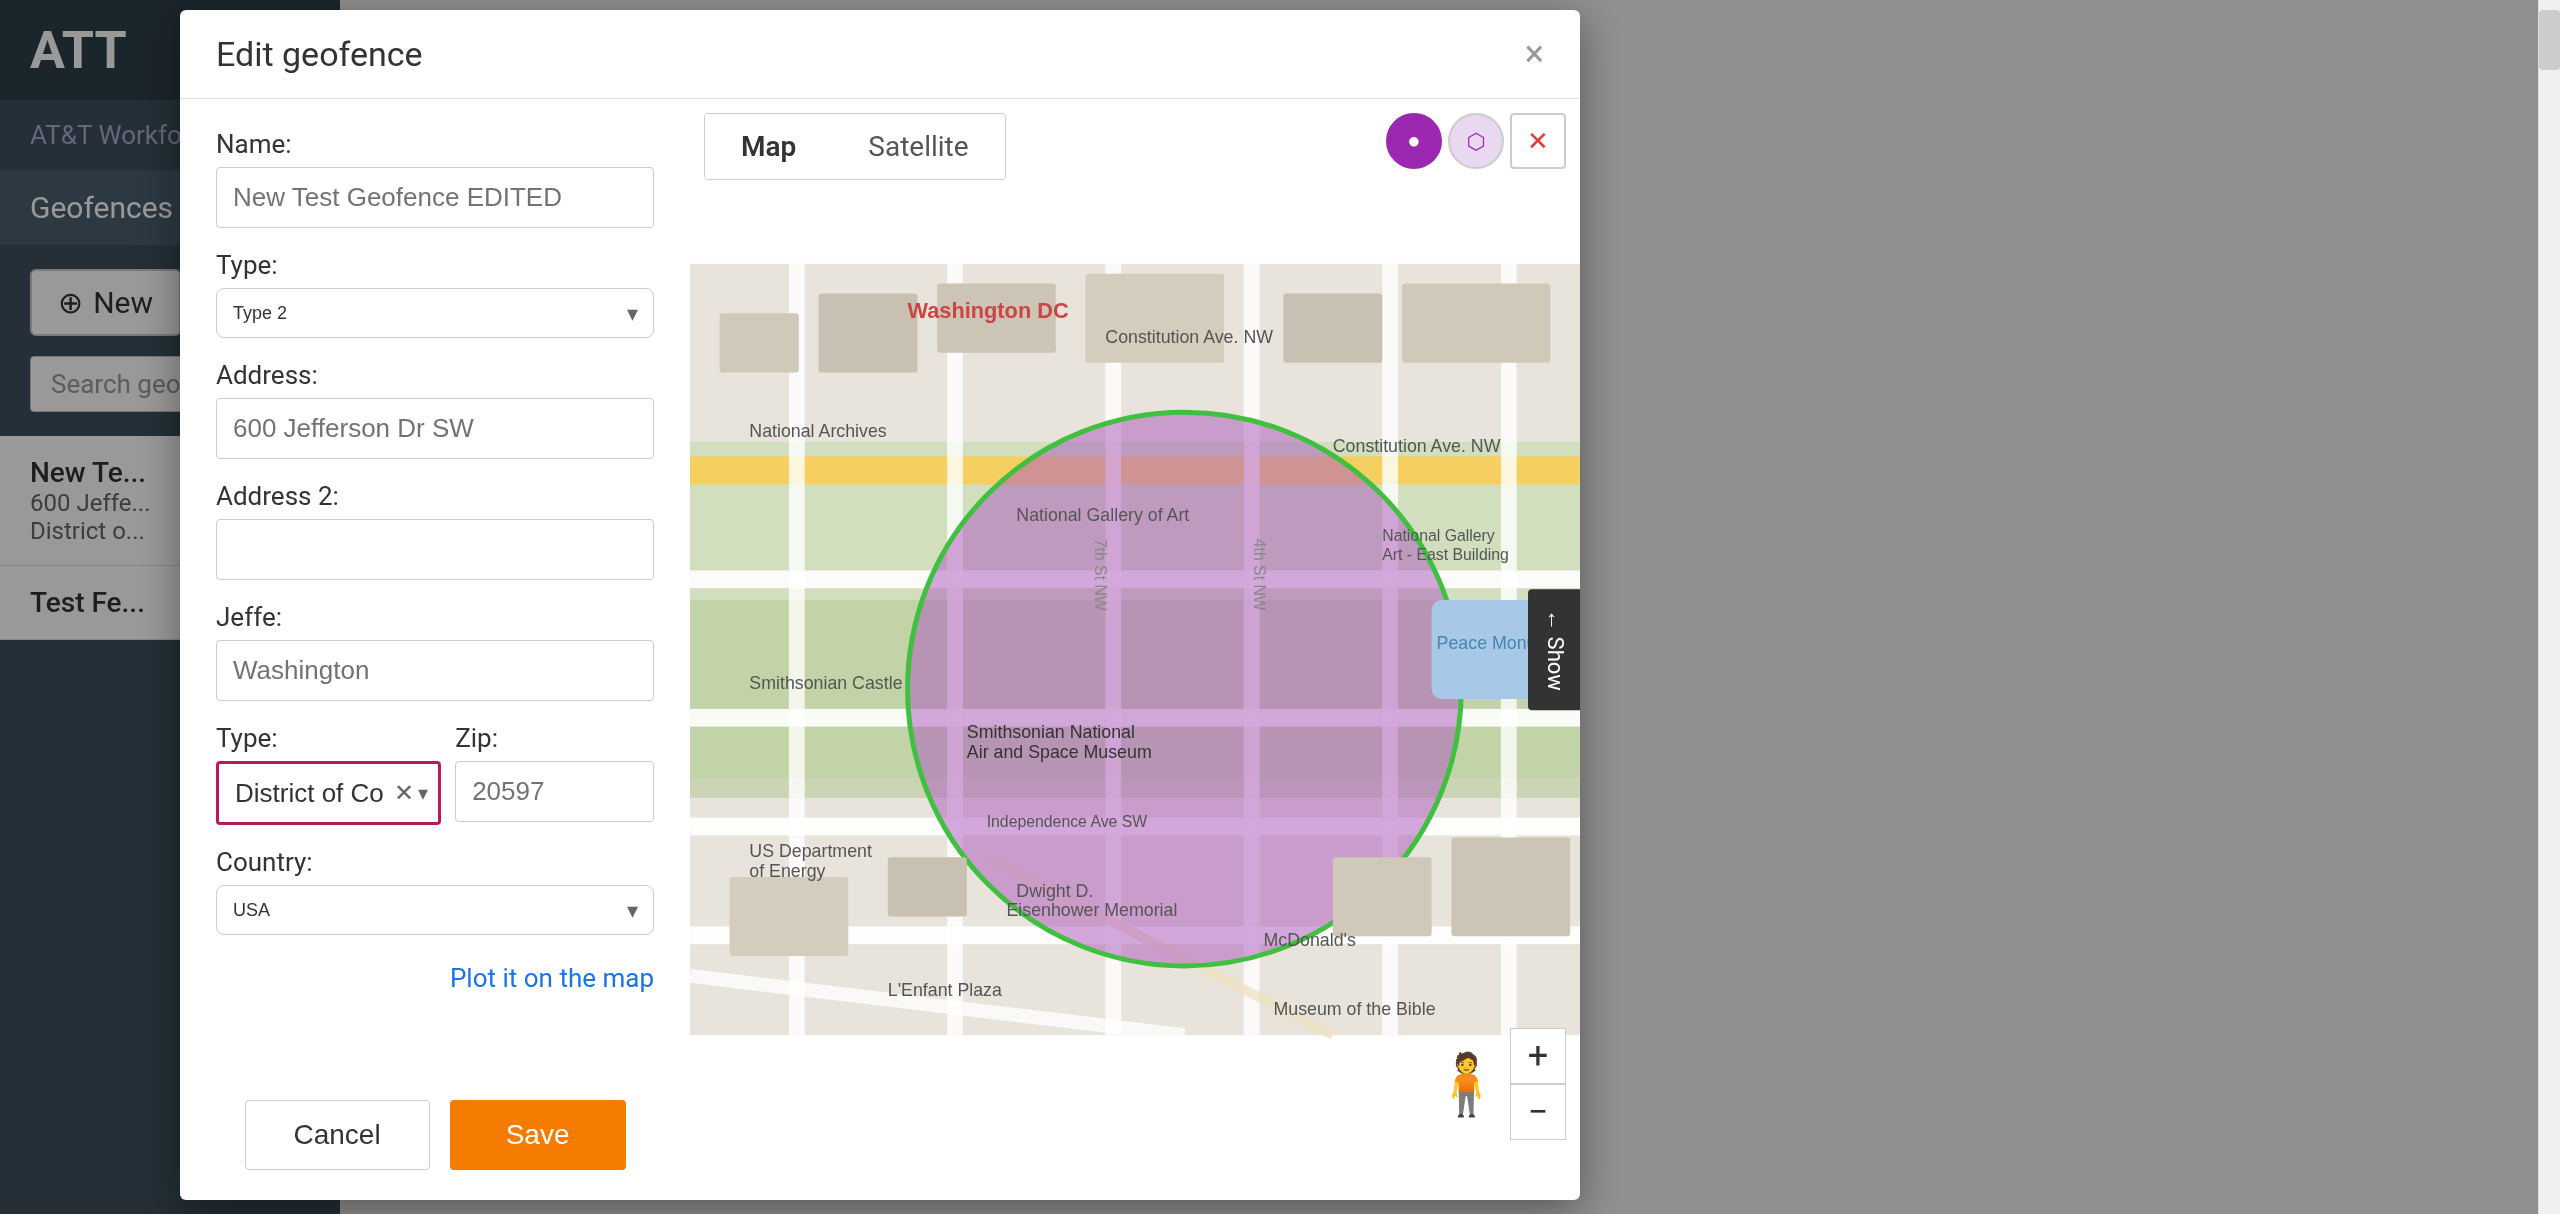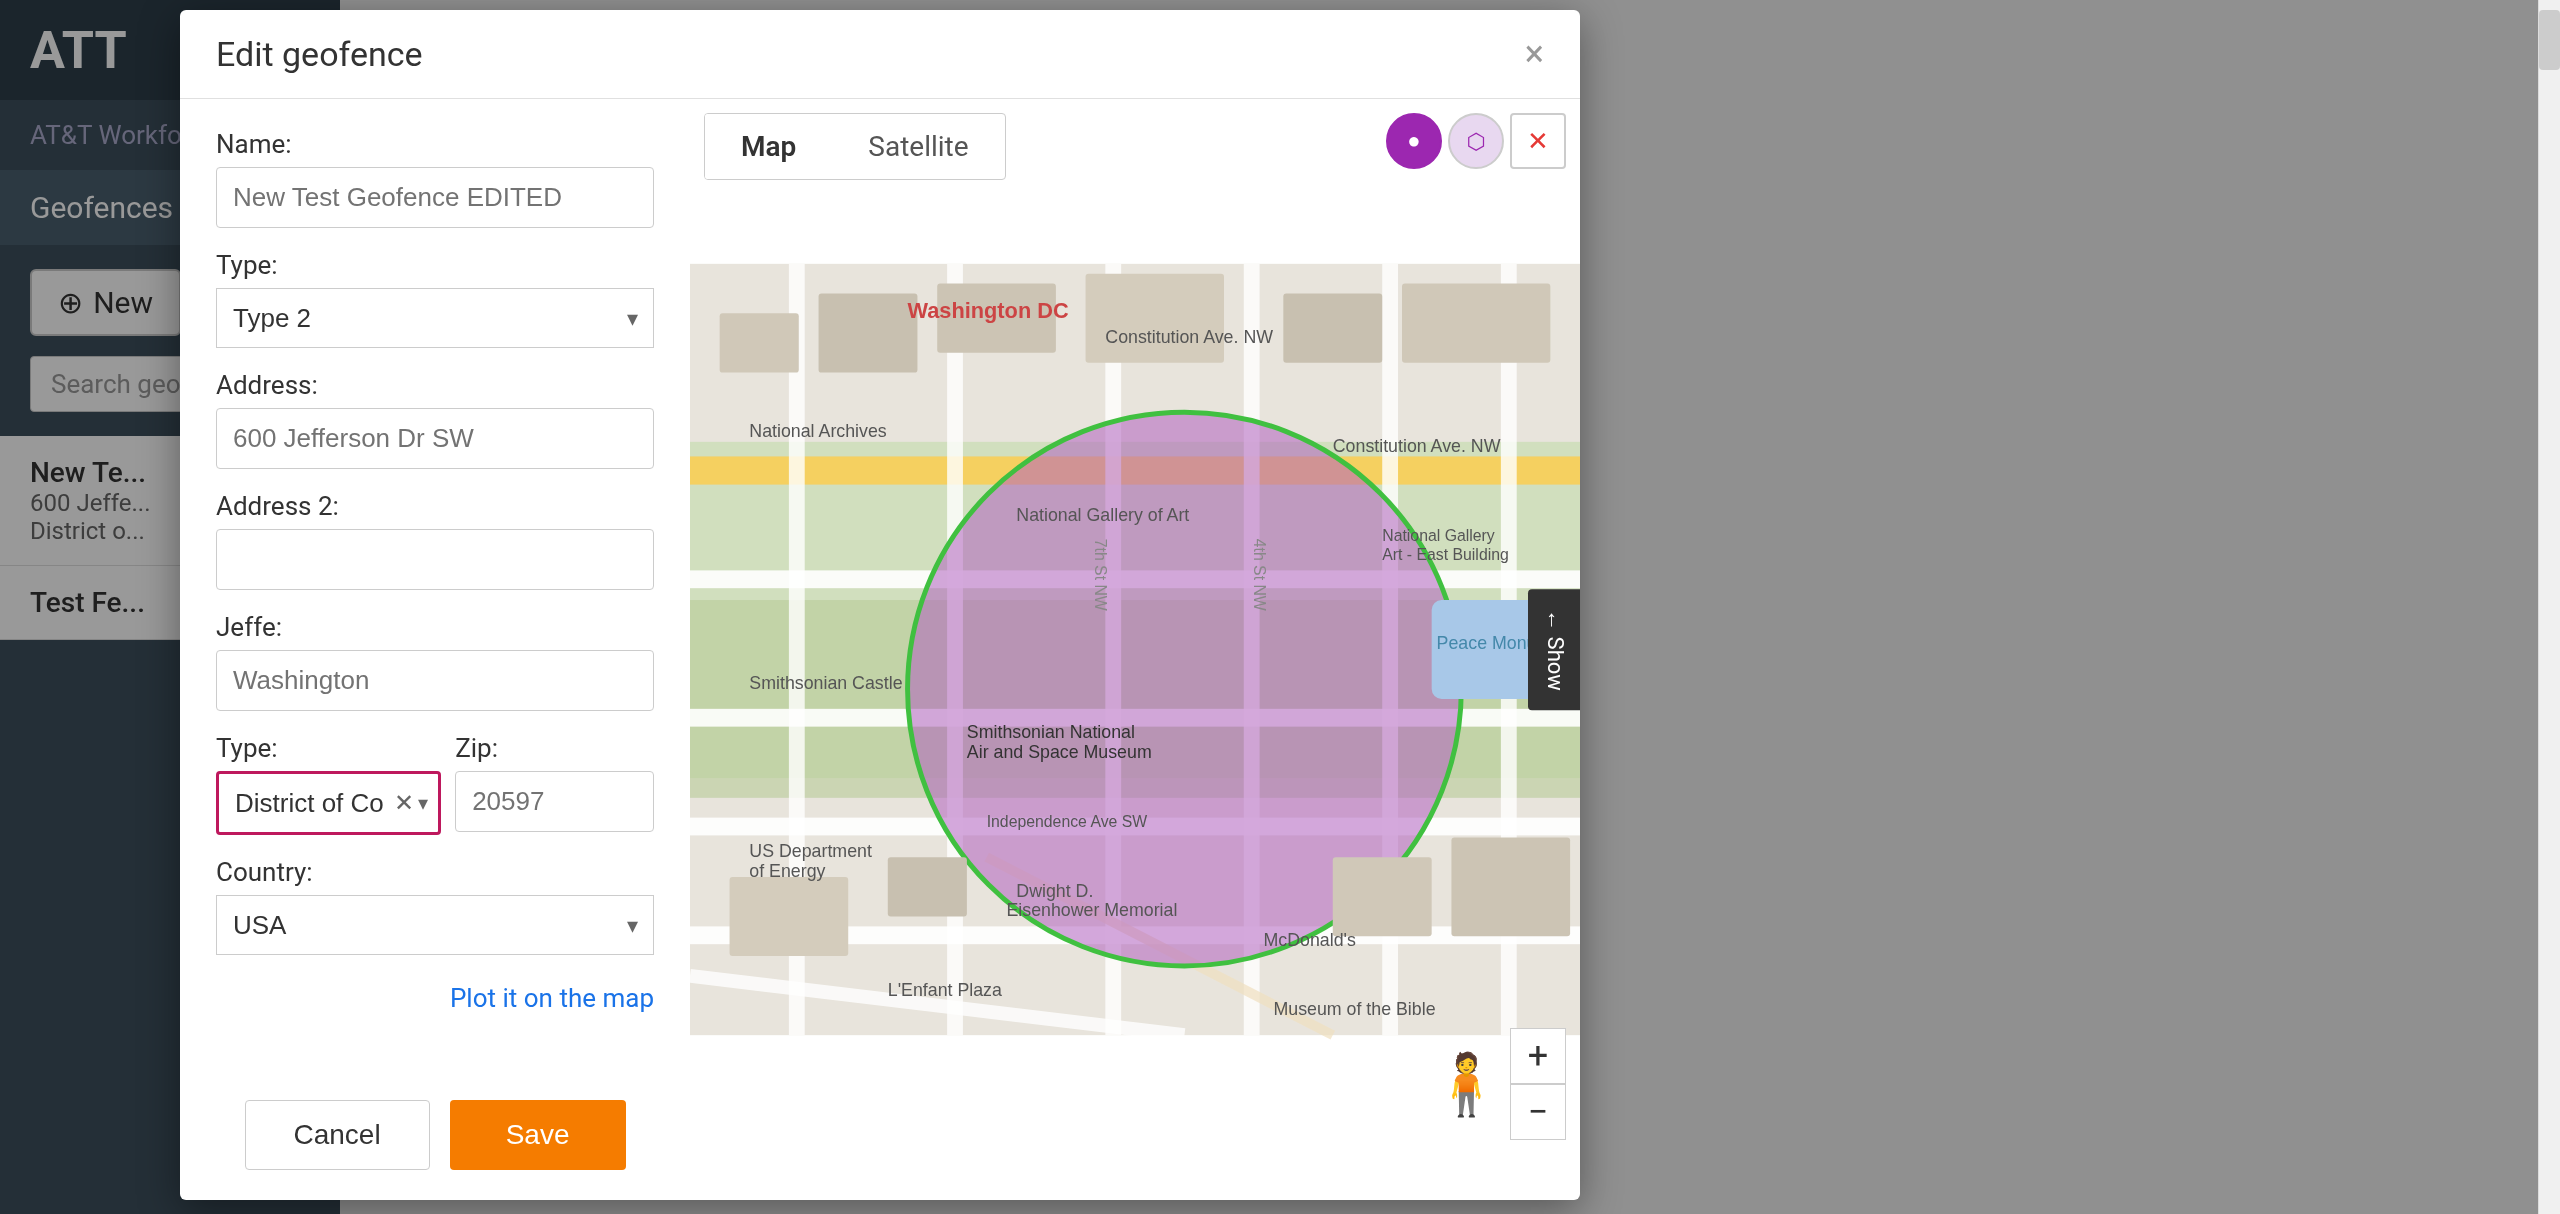--- a/index.html
+++ b/index.html
@@ -184,23 +184,23 @@
     }
 
     .form-select-wrap {
       position: relative;
       width: 100%;
     }
 
     .form-select {
       width: 100%;
       border: 1px solid #ccc;
-      border-radius: 0;
+      border-radius: 8px;
       padding: 14px 16px;
-      font-size: 26px;
+      font-size: 18px;
       color: #333;
       appearance: none;
       background: white;
       outline: none;
     }
 
     .form-select-arrow {
       position: absolute;
       right: 16px;
       top: 50%;

